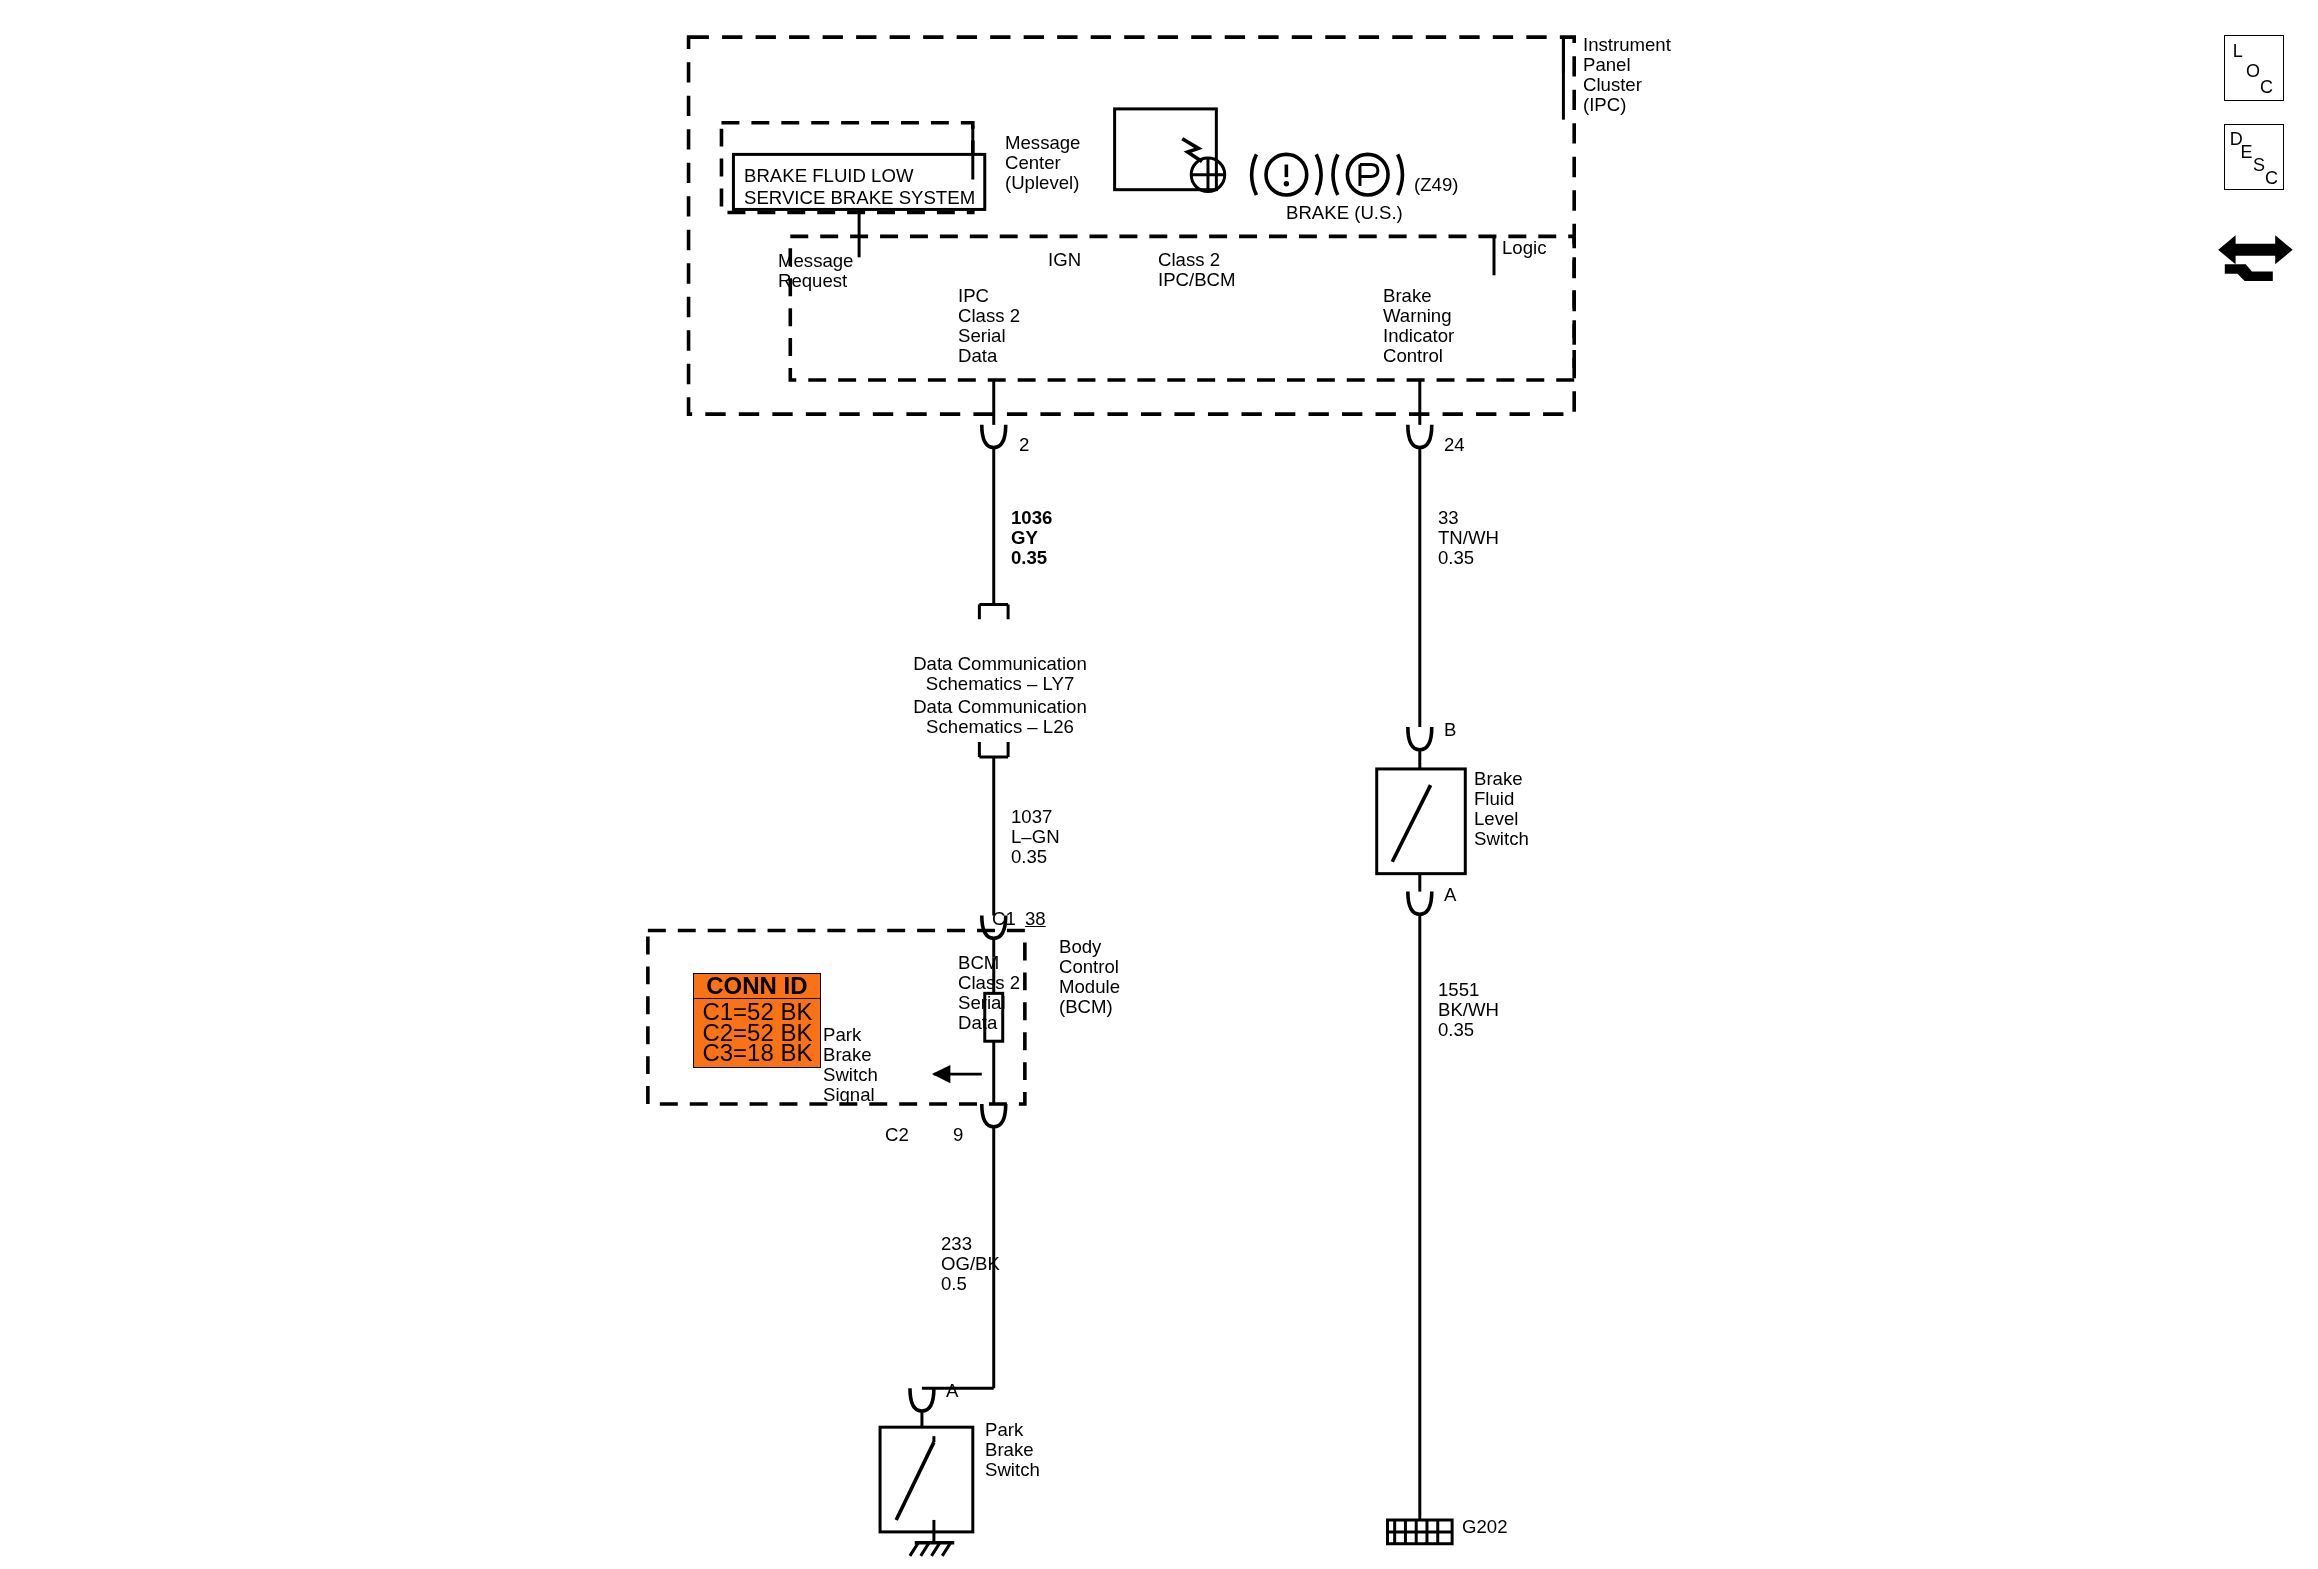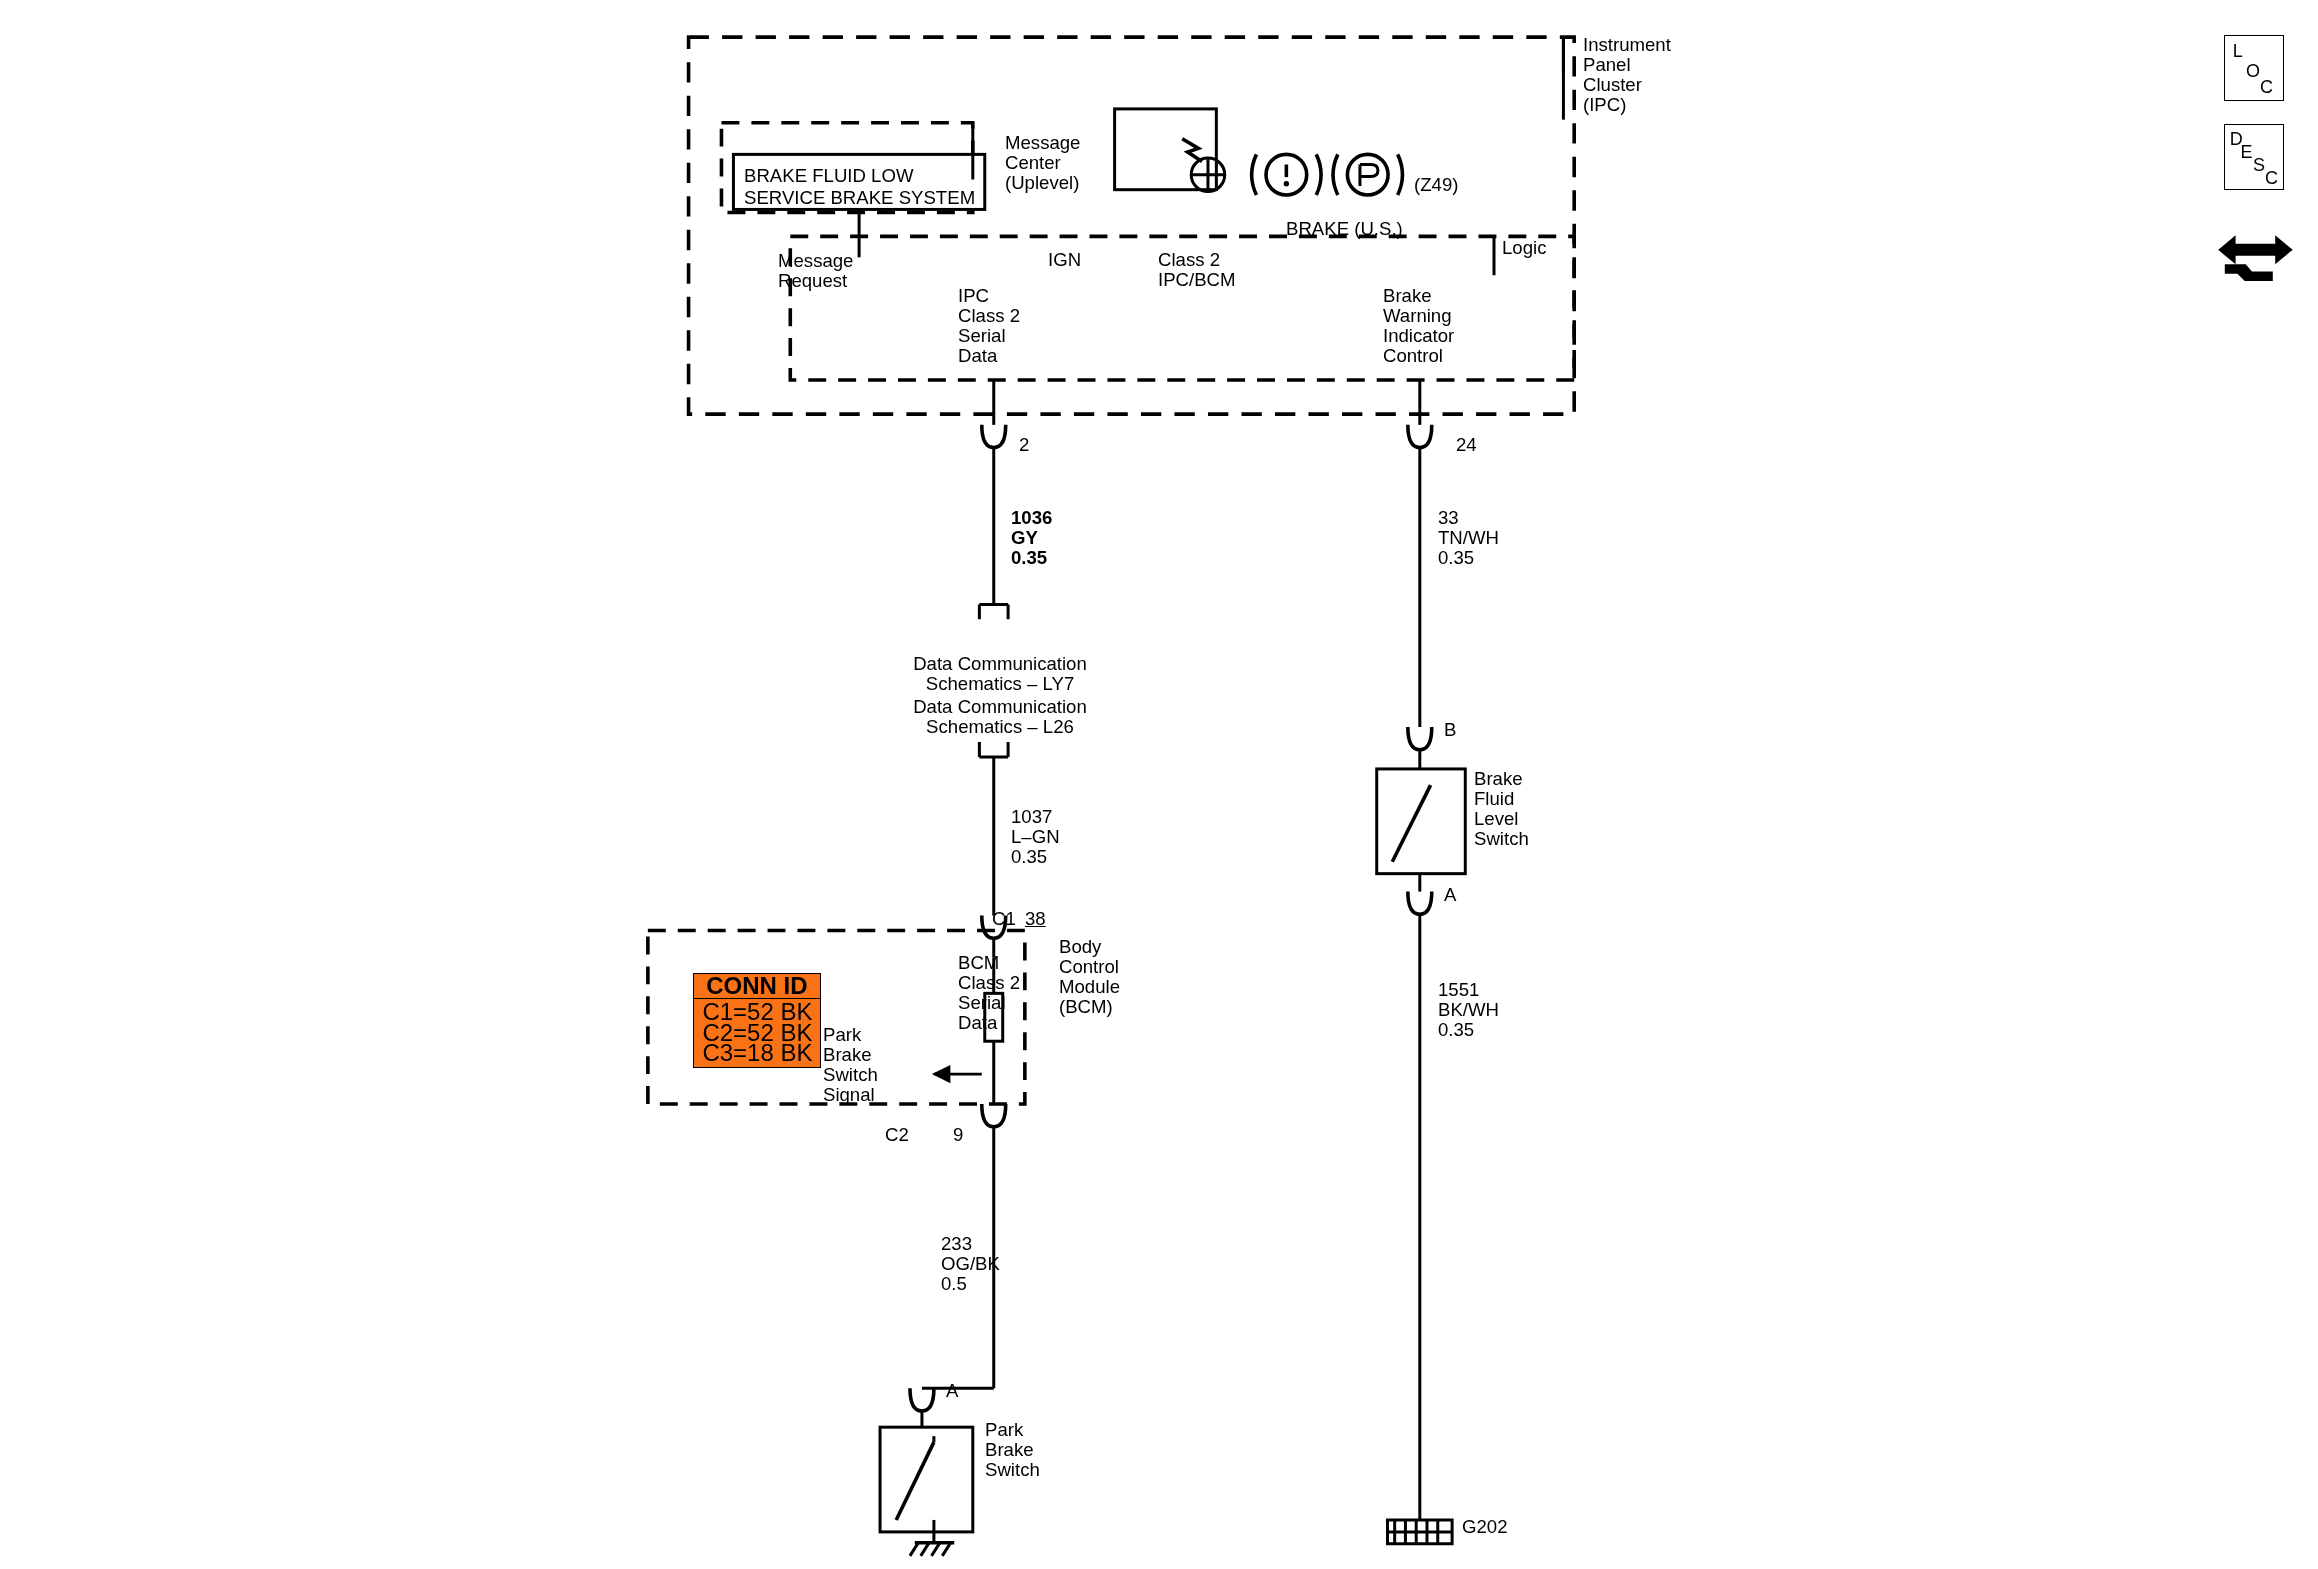--- a/index.html
+++ b/index.html
@@ -185,29 +185,29 @@
 
   <div class="lbl" style="left:1048px; top:250px;">IGN</div>
 
   <div class="lbl" style="left:1158px; top:250px;">Class 2
 IPC/BCM</div>
 
   <div class="lbl" style="left:1502px; top:238px;">Logic</div>
 
   <div class="lbl" style="left:1414px; top:175px;">(Z49)</div>
 
-  <div class="lbl" style="left:1286px; top:203px;margin-top:16px;">BRAKE (U.S.)</div>
+  <div class="lbl" style="left:1286px; top:203px;">BRAKE (U.S.)</div>
 
   <div class="lbl" style="left:1383px; top:286px;">Brake
 Warning
 Indicator
 Control</div>
 
   <div class="lbl" style="left:1019px; top:435px;">2</div>
-  <div class="lbl" style="left:1444px; top:435px;margin-left:12px;">24</div>
+  <div class="lbl" style="left:1444px; top:435px;">24</div>
 
   <div class="lbl" style="left:1011px; top:508px;font-weight:bold;">1036
 GY
 0.35</div>
   <div class="lbl" style="left:1438px; top:508px;">33
 TN/WH
 0.35</div>
 
   <div class="lbl center" style="left:901px; top:654px; width:198px;">Data Communication
 Schematics – LY7</div>

